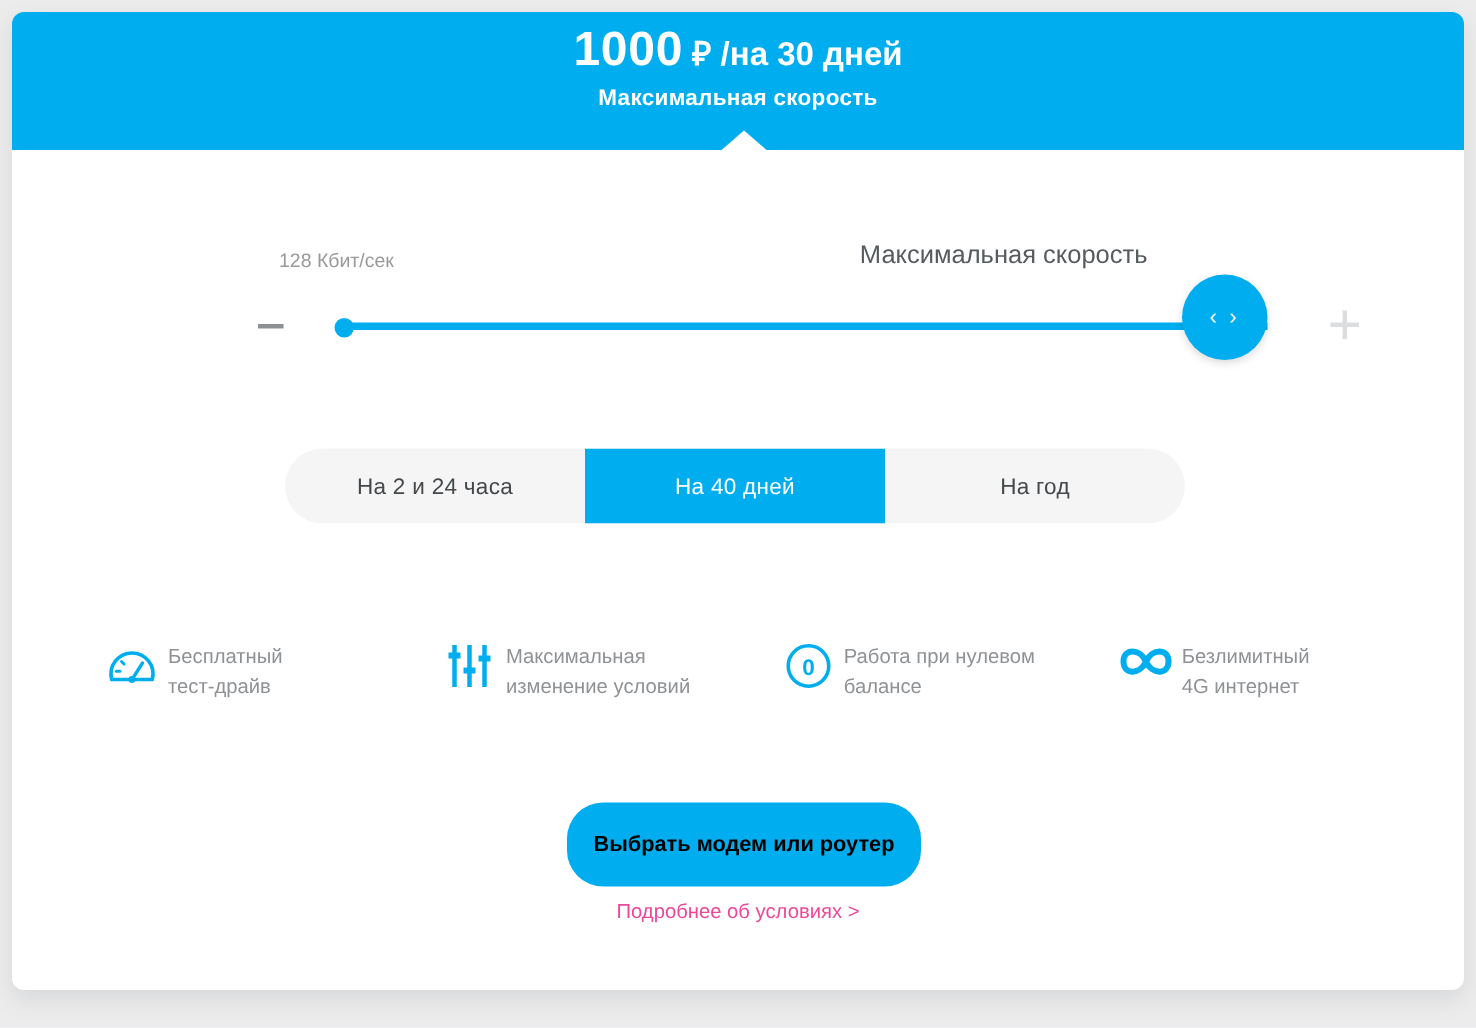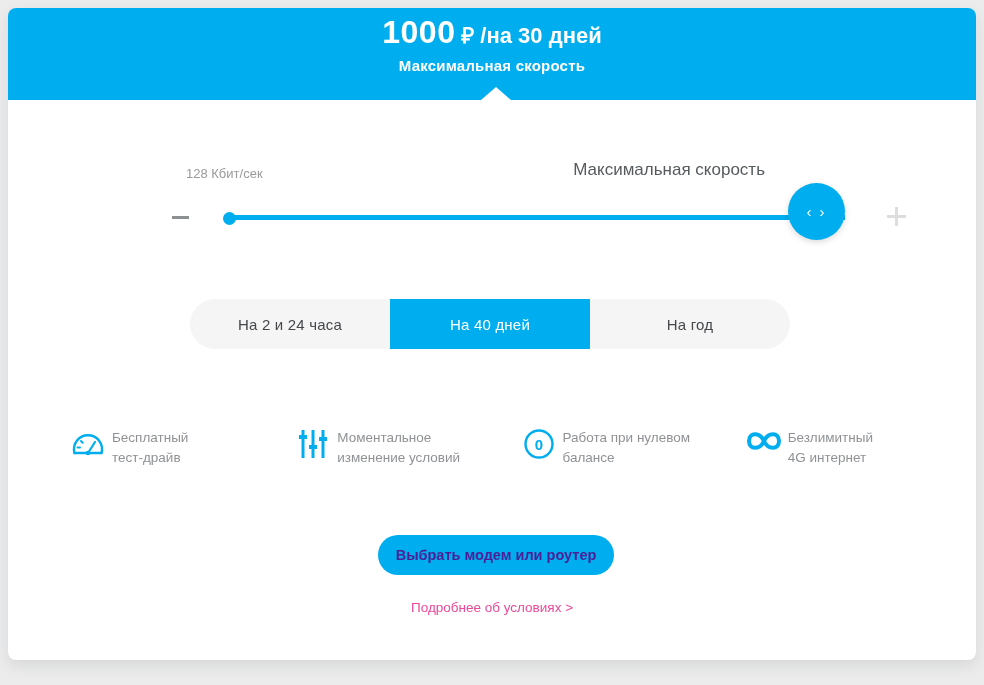--- a/index.html
+++ b/index.html
@@ -140,25 +140,25 @@
     display: flex;
     gap: 21px;
   }
   .feature { flex: 1; display: flex; align-items: flex-start; }
   .feature-icon { width: 48px; flex: 0 0 48px; display: flex; justify-content: center; padding-top: 6px; }
   .feature-text { font-size: 13.5px; color: #8f9295; line-height: 1.45; padding-top: 6px; }
 
   
   .cta {
     position: absolute; left: 370px; top: 527px;
-    width: 236px; height: 40px;
+    width: 236px; height: 56px;
     background: #00aeef;
     border: none;
     border-radius: 24px;
-    color: #4c1d95;
+    color: #000000;
     font-size: 14.5px; font-weight: bold;
     font-family: "Liberation Sans", sans-serif;
     cursor: pointer;
   }
   .more-link {
     position: absolute; left: 0; top: 592px; width: 968px;
     text-align: center;
     font-size: 13.5px; color: #ec4899;
     text-decoration: none;
   }
@@ -230,21 +230,21 @@
           <svg width="30" height="32" viewBox="0 0 30 32">
             <line x1="5" y1="2" x2="5" y2="30" stroke="#00aeef" stroke-width="3"></line>
             <line x1="15" y1="2" x2="15" y2="30" stroke="#00aeef" stroke-width="3"></line>
             <line x1="25" y1="2" x2="25" y2="30" stroke="#00aeef" stroke-width="3"></line>
             <rect x="1" y="7" width="8" height="4" fill="#00aeef"></rect>
             <rect x="11" y="17" width="8" height="4" fill="#00aeef"></rect>
             <rect x="21" y="9" width="8" height="4" fill="#00aeef"></rect>
           </svg>
         </div>
         <div class="feature-text">
-          <div>Моментальное</div>
+          <div>Максимальная</div>
           <div>изменение условий</div>
         </div>
       </div>
 
       <div class="feature">
         <div class="feature-icon">
           <svg width="32" height="32" viewBox="0 0 32 32">
             <circle cx="16" cy="16" r="13.5" fill="none" stroke="#00aeef" stroke-width="2.4"></circle>
             <text x="16" y="22" text-anchor="middle" font-family="Liberation Sans, sans-serif" font-size="15" font-weight="bold" fill="#00aeef">0</text>
           </svg>

